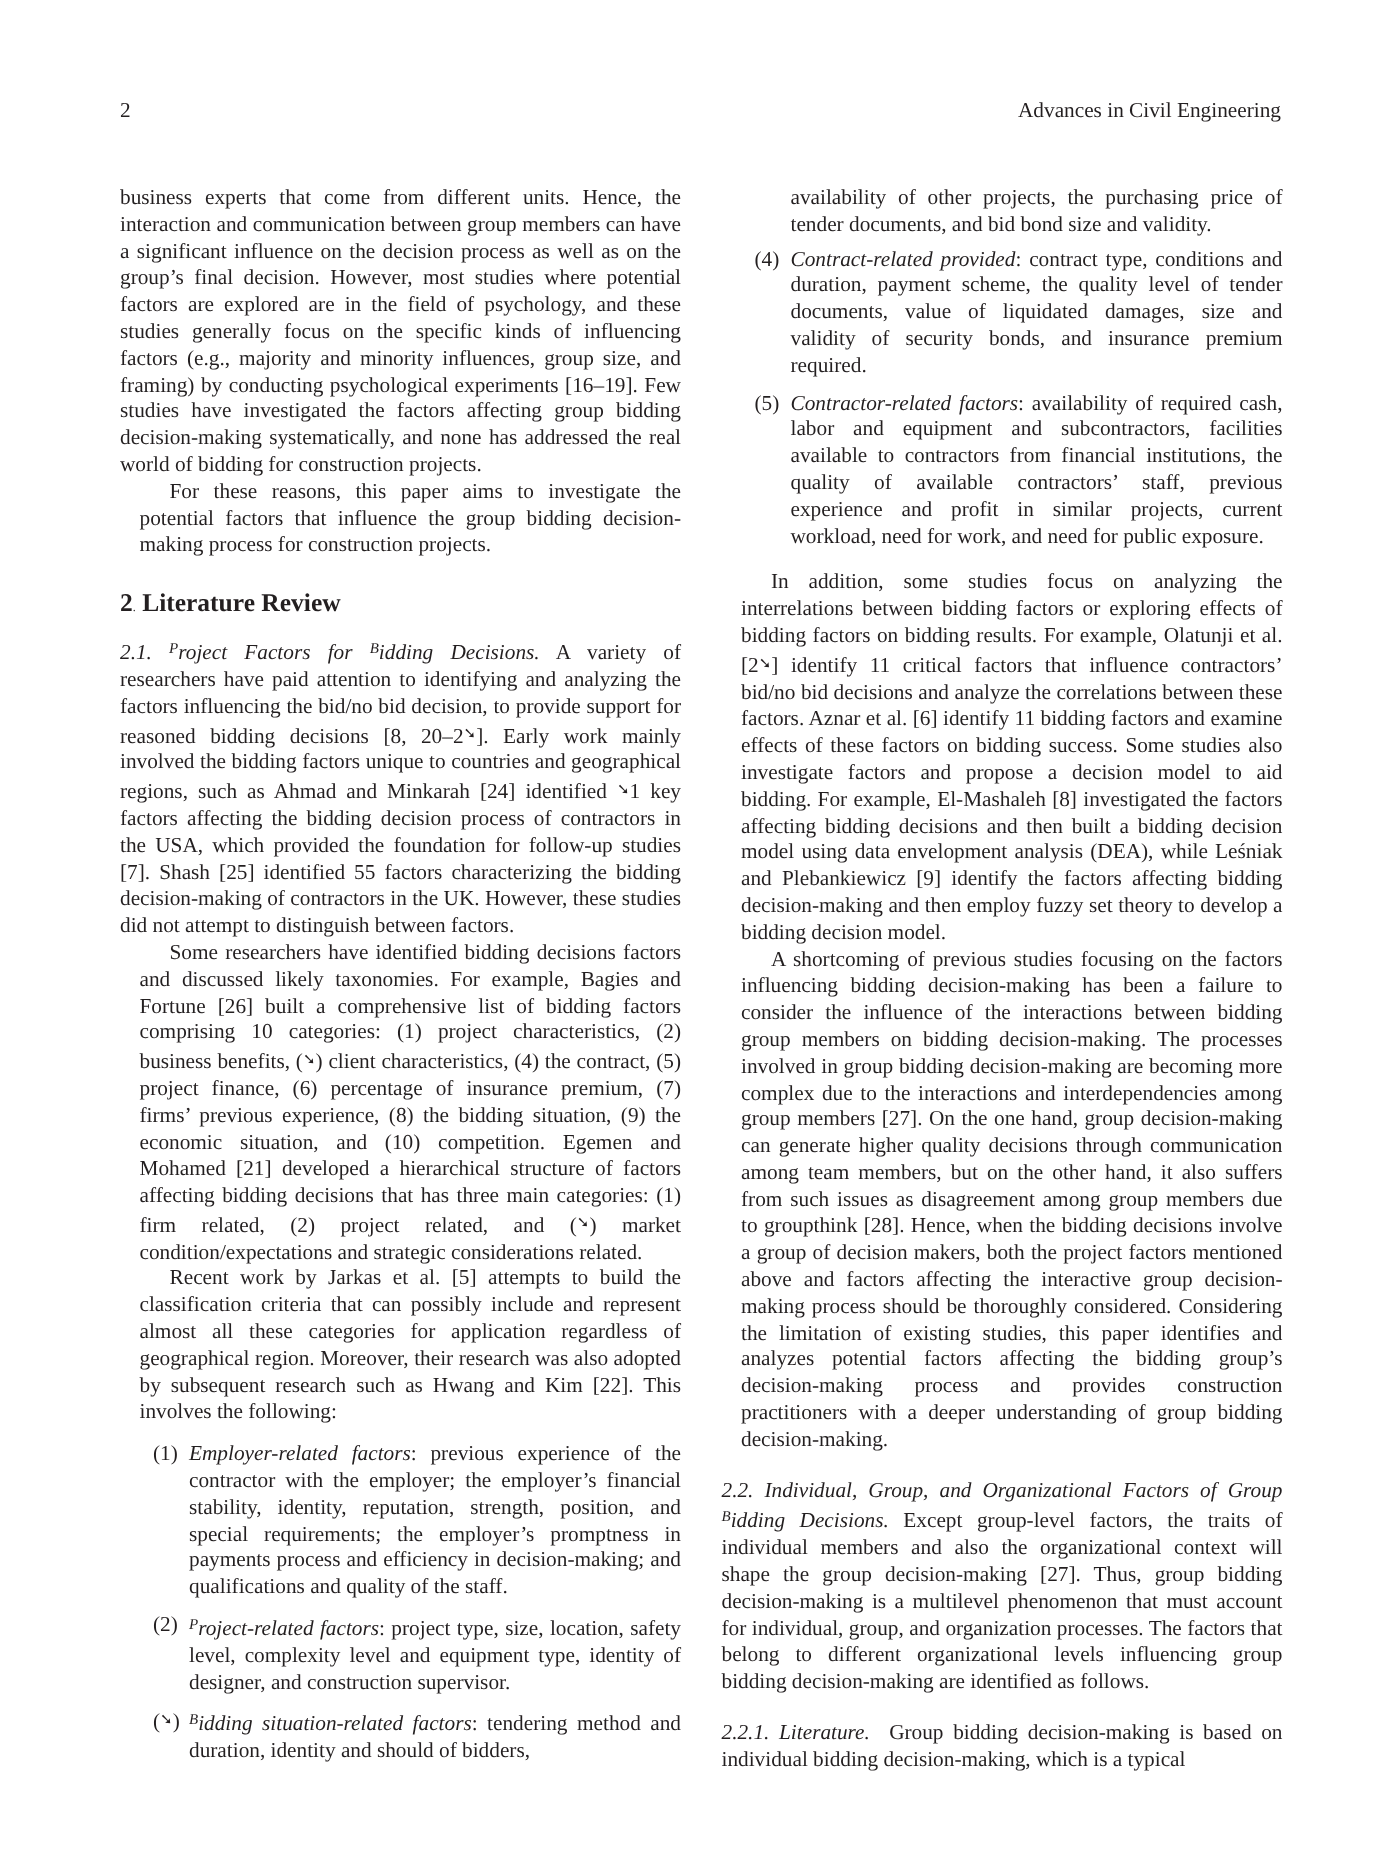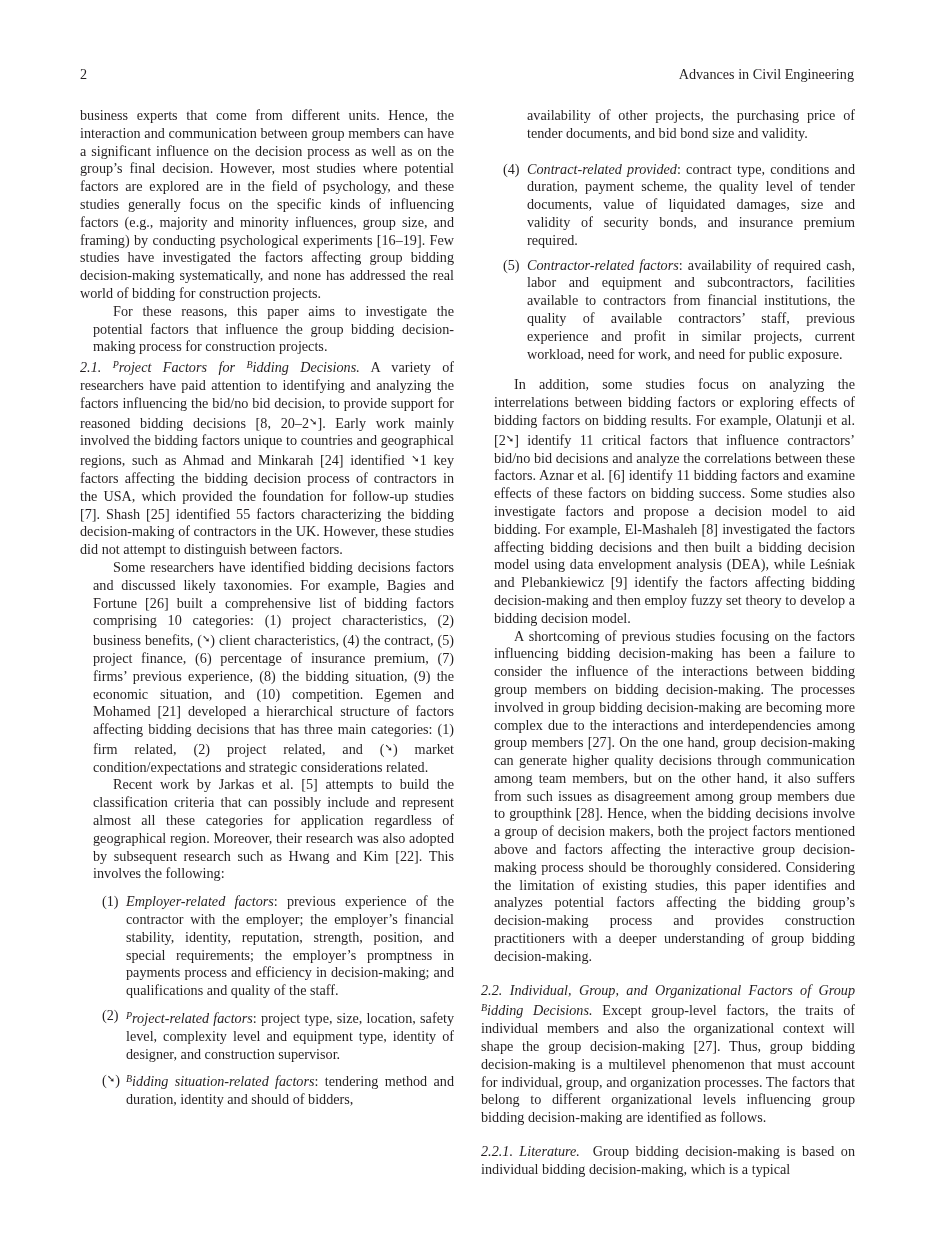--- a/index.html
+++ b/index.html
@@ -1,21 +1,21 @@
 <!DOCTYPE html>
 <html><head>
 <meta charset="utf-8">
 <style>
   html, body { margin:0; padding:0; background:#ffffff; }
   body { width:933px; height:1244px; position:relative; overflow:hidden;
          font-family:"Liberation Serif", "DejaVu Serif", serif; color:#231f20; }
   .hdr { position:absolute; top:66px; font-size:14.2px; }
   #page-num { left:80px; }
   #journal { right:79px;margin-left:20px; }
-  .col { position:absolute; top:107px; width:374px; font-size:14.2px; line-height:17.8px; text-align:justify; }
+  .col { position:absolute; top:124px; width:374px; font-size:14.2px; line-height:17.8px; text-align:justify; }
   #left { left:80px; }
   #right { left:481px; }
   p { margin:0; }
   .ind { text-indent:20px;margin-left:13px; }
   h2 { font-size:17px; font-weight:bold; margin:19px 0 9px 0; line-height:20px; }
   h2 .dot { font-size:8px; font-weight:normal; }
   .sec { font-style:italic; }
   .sup { font-size:10px; vertical-align:4px; font-style:italic; }
   .g { font-size:10px; vertical-align:3px; }
   ol { list-style:none; margin:0; padding:0; }
@@ -28,36 +28,37 @@
 </head>
 <body>
 
 <div class="hdr" id="page-num">2</div>
 <div class="hdr" id="journal">Advances in Civil Engineering</div>
 
 <div class="col" id="left">
   <p>business experts that come from different units. Hence, the interaction and communication between group members can have a significant influence on the decision process as well as on the group’s final decision. However, most studies where potential factors are explored are in the field of psychology, and these studies generally focus on the specific kinds of influencing factors (e.g., majority and minority influences, group size, and framing) by conducting psychological experiments [16–19]. Few studies have investigated the factors affecting group bidding decision-making systematically, and none has addressed the real world of bidding for construction projects.</p>
   <p class="ind">For these reasons, this paper aims to investigate the potential factors that influence the group bidding decision-making process for construction projects.</p>
 
+  <h2><span>2</span><span class="dot">.</span> <span>Literature Review</span></h2>
 
   <p><span class="sec"><span>2.1.</span> <span class="sup">P</span><span>roject Factors for </span><span class="sup">B</span><span>idding Decisions.</span></span><span> A variety of researchers have paid attention to identifying and analyzing the factors influencing the bid/no bid decision, to provide support for reasoned bidding decisions [8, 20–2</span><span class="g">➘</span><span>]. Early work mainly involved the bidding factors unique to countries and geographical regions, such as Ahmad and Minkarah [24] identified </span><span class="g">➘</span><span>1 key factors affecting the bidding decision process of contractors in the USA, which provided the foundation for follow-up studies [7]. Shash [25] identified 55 factors characterizing the bidding decision-making of contractors in the UK. However, these studies did not attempt to distinguish between factors.</span></p>
 
   <p class="ind"><span>Some researchers have identified bidding decisions factors and discussed likely taxonomies. For example, Bagies and Fortune [26] built a comprehensive list of bidding factors comprising 10 categories: (1) project characteristics, (2) business benefits, (</span><span class="g">➘</span><span>) client characteristics, (4) the contract, (5) project finance, (6) percentage of insurance premium, (7) firms’ previous experience, (8) the bidding situation, (9) the economic situation, and (10) competition. Egemen and Mohamed [21] developed a hierarchical structure of factors affecting bidding decisions that has three main categories: (1) firm related, (2) project related, and (</span><span class="g">➘</span><span>) market condition/expectations and strategic considerations related.</span></p>
 
   <p class="ind">Recent work by Jarkas et al. [5] attempts to build the classification criteria that can possibly include and represent almost all these categories for application regardless of geographical region. Moreover, their research was also adopted by subsequent research such as Hwang and Kim [22]. This involves the following:</p>
 
   <ol class="l1">
     <li><span class="num">(1)</span><span class="sec">Employer-related factors</span><span>: previous experience of the contractor with the employer; the employer’s financial stability, identity, reputation, strength, position, and special requirements; the employer’s promptness in payments process and efficiency in decision-making; and qualifications and quality of the staff.</span></li>
     <li><span class="num">(2)</span><span class="sup">P</span><span class="sec">roject-related factors</span><span>: project type, size, location, safety level, complexity level and equipment type, identity of designer, and construction supervisor.</span></li>
     <li><span class="num"><span>(</span><span class="g">➘</span><span>)</span></span><span class="sup">B</span><span class="sec">idding situation-related factors</span><span>: tendering method and duration, identity and should of bidders,</span></li>
   </ol>
 </div>
 
 <div class="col" id="right">
-  <p class="cont" style="margin-bottom:18px;">availability of other projects, the purchasing price of tender documents, and bid bond size and validity.</p>
+  <p class="cont" style="margin-bottom:5px;">availability of other projects, the purchasing price of tender documents, and bid bond size and validity.</p>
   <ol>
     <li><span class="num">(4)</span><span class="sec">Contract-related provided</span><span>: contract type, conditions and duration, payment scheme, the quality level of tender documents, value of liquidated damages, size and validity of security bonds, and insurance premium required.</span></li>
     <li><span class="num">(5)</span><span class="sec">Contractor-related factors</span><span>: availability of required cash, labor and equipment and subcontractors, facilities available to contractors from financial institutions, the quality of available contractors’ staff, previous experience and profit in similar projects, current workload, need for work, and need for public exposure.</span></li>
   </ol>
   <div style="height:6px"></div>
   <p class="ind"><span>In addition, some studies focus on analyzing the interrelations between bidding factors or exploring effects of bidding factors on bidding results. For example, Olatunji et al. [2</span><span class="g">➘</span><span>] identify 11 critical factors that influence contractors’ bid/no bid decisions and analyze the correlations between these factors. Aznar et al. [6] identify 11 bidding factors and examine effects of these factors on bidding success. Some studies also investigate factors and propose a decision model to aid bidding. For example, El-Mashaleh [8] investigated the factors affecting bidding decisions and then built a bidding decision model using data envelopment analysis (DEA), while Leśniak and Plebankiewicz [9] identify the factors affecting bidding decision-making and then employ fuzzy set theory to develop a bidding decision model.</span></p>
   <p class="ind">A shortcoming of previous studies focusing on the factors influencing bidding decision-making has been a failure to consider the influence of the interactions between bidding group members on bidding decision-making. The processes involved in group bidding decision-making are becoming more complex due to the interactions and interdependencies among group members [27]. On the one hand, group decision-making can generate higher quality decisions through communication among team members, but on the other hand, it also suffers from such issues as disagreement among group members due to groupthink [28]. Hence, when the bidding decisions involve a group of decision makers, both the project factors mentioned above and factors affecting the interactive group decision-making process should be thoroughly considered. Considering the limitation of existing studies, this paper identifies and analyzes potential factors affecting the bidding group’s decision-making process and provides construction practitioners with a deeper understanding of group bidding decision-making.</p>
   <div class="gap"></div>
   <p><span class="sec"><span>2.2. Individual, Group, and Organizational Factors of Group </span><span class="sup">B</span><span>idding Decisions.</span></span><span> Except group-level factors, the traits of individual members and also the organizational context will shape the group decision-making [27]. Thus, group bidding decision-making is a multilevel phenomenon that must account for individual, group, and organization processes. The factors that belong to different organizational levels influencing group bidding decision-making are identified as follows.</span></p>
   <div class="gap"></div>

